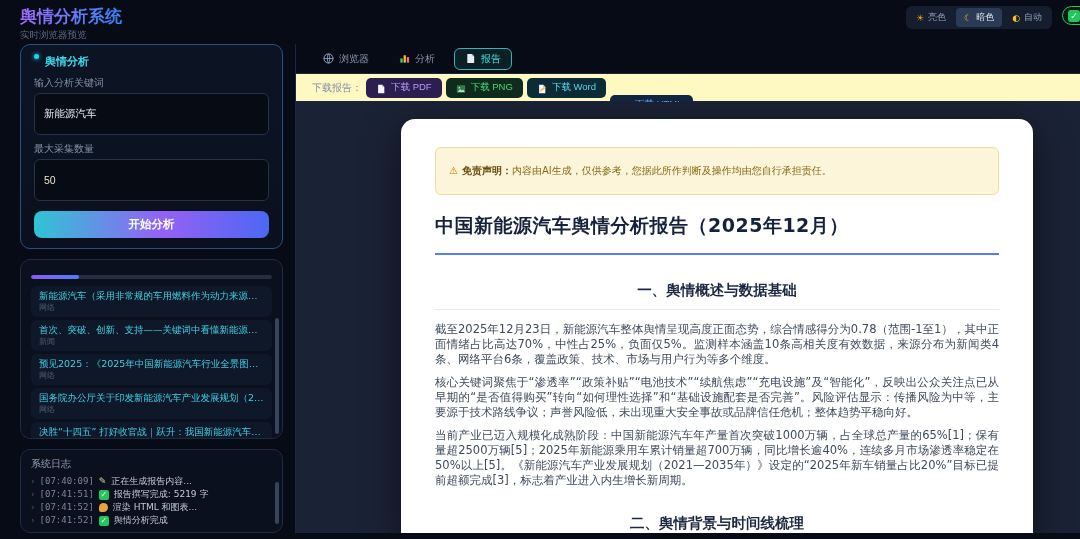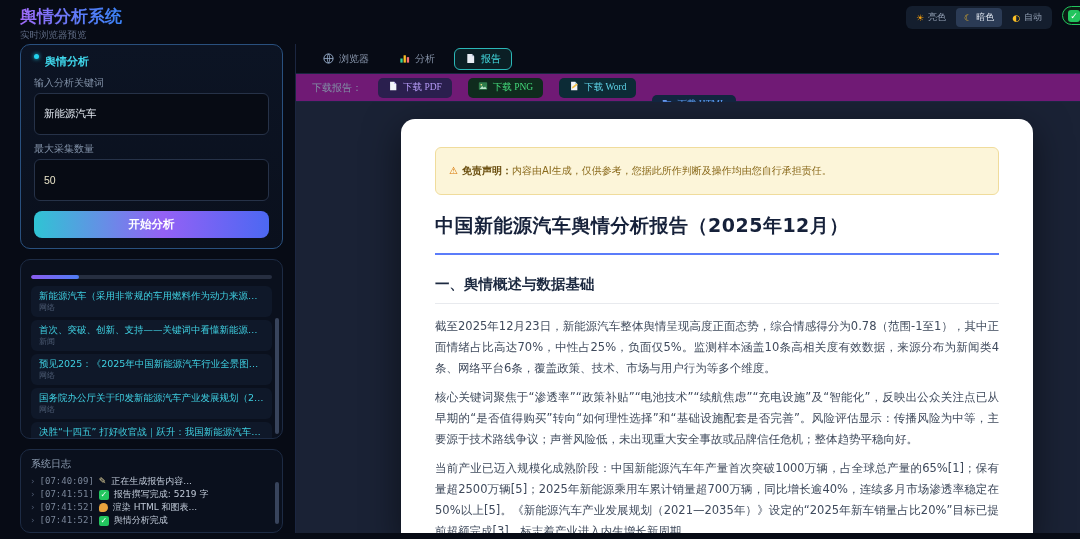--- a/index.html
+++ b/index.html
@@ -79,23 +79,23 @@
   .log-text { color:#c0cad8; }
   .li-check { width:10px; height:10px; background:#22c55e; border-radius:2px; color:#fff; font-size:8px; line-height:10px; text-align:center; flex:0 0 auto; }
   .li-memo { color:#e8d9a0; font-size:9px; flex:0 0 auto; }
   .li-palette { width:9px; height:9px; border-radius:50% 50% 50% 2px; background:#e8a33d; flex:0 0 auto; }
 
   
   .main { flex:1; display:flex; flex-direction:column; border-left:1px solid #1b2640; min-width:0; }
   .tabbar { height:29px; display:flex; align-items:center; gap:8px; padding-left:16px; }
   .tab { display:inline-flex; align-items:center; gap:5px; padding:3px 10px; font-size:10px; color:#8794aa; border-radius:6px; border:1px solid transparent; cursor:pointer; }
   .tab.active { color:#45e0e6; background:rgba(45,212,191,0.10); border-color:#2bb8b8; }
-  .dlbar { height:29px; background:#701a75; border-top:1px solid #1a2641; border-bottom:1px solid #1a2641; display:flex; align-items:center; gap:16px; padding-left:16px; }
+  .dlbar { height:29px; background:#fef9c3; border-top:1px solid #1a2641; border-bottom:1px solid #1a2641; display:flex; align-items:center; gap:4px; padding-left:16px; }
   .dl-label { font-size:10px; color:#8290a6; }
-  .dl-btn { display:inline-flex; align-items:flex-start; gap:5px; padding:3px 10px 4px; border-radius:5px; font-size:9.5px; border:none; cursor:pointer; font-family:Liberation Serif, serif; }
+  .dl-btn { display:inline-flex; align-items:flex-end; gap:5px; padding:3px 10px 4px; border-radius:5px; font-size:9.5px; border:none; cursor:pointer; font-family:Liberation Sans, sans-serif; }
   .dl-pdf  { background:#2a1f4e; color:#b49af5; }
   .dl-png  { background:#0f2b1d; color:#43d97a; }
   .dl-word { background:#0c2b36; color:#5fd4e8; }
   .dl-html { background:#12253f; color:#5a9bf0;margin-top:35px; }
 
   .viewport { flex:1; background:#1a2235; position:relative; overflow:hidden; }
   .report-card {
     position:absolute; left:105px; top:17px; width:632px; bottom:-6px;
     background:#ffffff; border-radius:14px 14px 0 0; padding:28px 34px 20px;
     box-shadow:0 10px 36px rgba(0,0,0,0.5); overflow:hidden;
@@ -104,24 +104,24 @@
     background:#fcf5d9; border:1px solid #f0dc9c; border-radius:6px;
     padding:16px 13px; font-size:10px; color:#8a6a1c; line-height:14px;
   }
   .disc-warn { color:#d97706; margin-right:4px; }
   .disc-label { font-weight:bold; color:#6b4f10; }
   .report-h1 {
     margin-top:18px; font-size:19px; font-weight:bold; color:#16213a;
     padding-bottom:14px; border-bottom:2px solid #5b7cfa; letter-spacing:0.5px;
   }
   .report-h2 {
-    margin-top:20px; font-size:14.5px; font-weight:bold; color:#1c2940;
-    padding-bottom:9px; border-bottom:1px solid #e8eaee; margin-bottom:12px;
-  }
-  .report-p { font-size:11.5px; color:#3f4a5c; line-height:21px; margin-bottom:8px; text-align:justify; }
+    margin-top:26px; font-size:14.5px; font-weight:bold; color:#1c2940;
+    padding-bottom:9px; border-bottom:1px solid #e8eaee; margin-bottom:12px;text-align:center;
+  }
+  .report-p { font-size:11.5px; color:#3f4a5c; line-height:15px; margin-bottom:8px; text-align:justify; }
 </style>
 </head>
 <body>
 
 <div class="header">
   <div class="app-title">舆情分析系统</div>
   <div class="app-subtitle">实时浏览器预览</div>
   <div class="theme-group">
     <div class="theme-btn">
       <span class="glyph-sun">☀</span>

